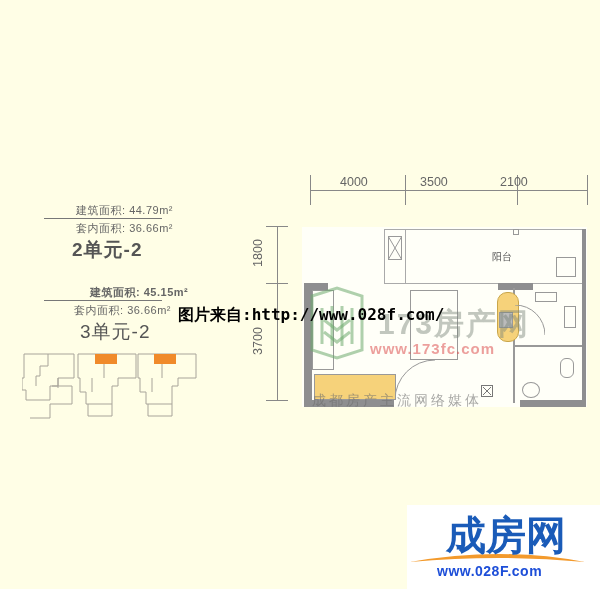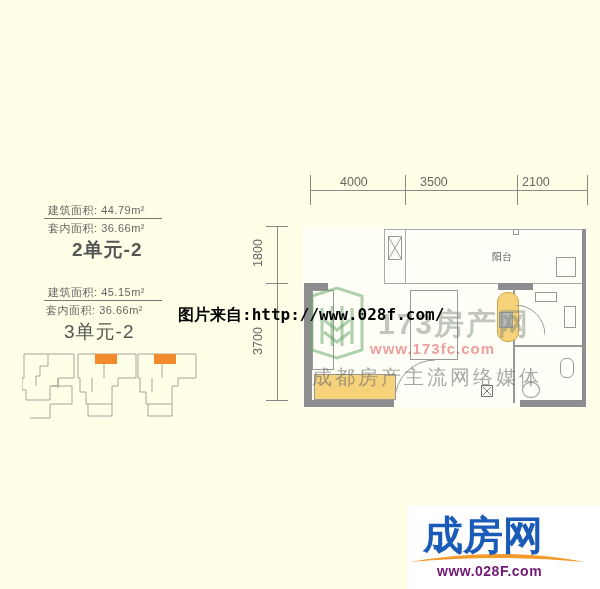--- a/index.html
+++ b/index.html
@@ -1,55 +1,55 @@
 <!DOCTYPE html>
 <html><head>
 <meta charset="utf-8">
 <style>
   html, body { margin:0; padding:0; }
   body { width:600px; height:589px; background:#FFFEE6; position:relative; overflow:hidden; font-family:"Liberation Sans", sans-serif; }
   .abs { position:absolute; }
-  .info { color:#666; font-size:11px; letter-spacing:0.5px; }
+  .info { color:#666; font-size:11px; letter-spacing:0.5px;margin-left:28px; }
   .unit-title { color:#555; font-size:19px; letter-spacing:1px; }
   .rule { position:absolute; height:1px; background:#777; }
   .dim { position:absolute; color:#666; font-size:12.5px; }
   .vline { position:absolute; width:1px; background:#888; }
   .hline { position:absolute; height:1px; background:#888; }
   .wall { position:absolute; background:#8E8E90; }
   .plan-bg { position:absolute; background:#FFFFF8; }
   .thin { position:absolute; border:1px solid #999; box-sizing:border-box; }
   .watermark-url { position:absolute; font-family:"DejaVu Sans Mono", monospace; font-weight:bold; font-size:16px; color:#000; letter-spacing:0px; white-space:nowrap; }
   .wm-173 { position:absolute; font-size:30px; font-weight:bold; color:rgba(120,130,120,0.45); letter-spacing:2px; white-space:nowrap; }
   .wm-site { position:absolute; font-size:15px; font-weight:bold; color:rgba(220,80,80,0.55); letter-spacing:1px; white-space:nowrap;text-align:center; }
-  .wm-media { position:absolute; font-size:20px; color:rgba(110,110,110,0.6); letter-spacing:3px; white-space:nowrap; }
+  .wm-media { position:absolute; font-size:14px; color:rgba(110,110,110,0.6); letter-spacing:3px; white-space:nowrap;margin-top:28px; }
   .logo-bg { position:absolute; background:#FFFFFF; }
   .logo-main { position:absolute; font-size:40px; font-weight:bold; color:#1A5BB8; letter-spacing:0px; white-space:nowrap; font-family:"DejaVu Sans", sans-serif; }
-  .logo-url { position:absolute; font-size:14px; font-weight:bold; color:#701a75; white-space:nowrap; letter-spacing:0.5px; }
+  .logo-url { position:absolute; font-size:14px; font-weight:bold; color:#1d4ed8; white-space:nowrap; letter-spacing:0.5px; }
   .balcony-label { position:absolute; font-size:10px; color:#555; }
 </style>
 </head>
 <body>
 
 <div class="abs info" style="left:48px; top:203px;">
   <span>建筑面积</span>: <span>44.79m²</span>
 </div>
 <div class="rule" style="left:44px; top:218px; width:118px;"></div>
 <div class="abs info" style="left:48px; top:221px;">
   <span>套内面积</span>: <span>36.66m²</span>
 </div>
 <div class="abs unit-title" style="left:72px; top:237px;font-weight:bold;">2单元-2</div>
 
-<div class="abs info" style="left:48px; top:285px;">
+<div class="abs info" style="left:62px; top:285px;font-weight:bold;">
   <span>建筑面积</span>: <span>45.15m²</span>
 </div>
 <div class="rule" style="left:44px; top:300px; width:118px;"></div>
 <div class="abs info" style="left:46px; top:303px;">
   <span>套内面积</span>: <span>36.66m²</span>
 </div>
-<div class="abs unit-title" style="left:64px; top:319px;">3单元-2</div>
+<div class="abs unit-title" style="left:80px; top:319px;">3单元-2</div>
 
 <svg class="abs" style="left:22px; top:348px;" width="180" height="72" viewBox="0 0 180 72">
   <g fill="none" stroke="#A8A49A" stroke-width="1">
 
     <path d="M2,6 H52 V30 H36 V38 H28 V52 H4 V42 H0 V30 H2 Z"></path>
     <path d="M26,6 V18 H18 V28 H14 V38"></path>
     <path d="M30,38 H50 V56 H28 V70 H8"></path>
     <path d="M36,30 V40"></path>
 
     <path d="M56,6 H114 V30 H96 V38 H90 V56 H64 V44 H58 V30 H56 Z"></path>
@@ -62,21 +62,21 @@
   <rect x="132" y="6" width="22" height="10" fill="#F08A2A"></rect>
 </svg>
 
 <div class="hline" style="left:310px; top:190px; width:277px;"></div>
 <div class="vline" style="left:310px; top:175px; height:30px;"></div>
 <div class="vline" style="left:405px; top:175px; height:30px;"></div>
 <div class="vline" style="left:517px; top:175px; height:30px;"></div>
 <div class="vline" style="left:587px; top:175px; height:30px;"></div>
 <div class="dim" style="left:340px; top:175px;">4000</div>
 <div class="dim" style="left:420px; top:175px;">3500</div>
-<div class="dim" style="left:522px; top:175px;text-align:right;">2100</div>
+<div class="dim" style="left:500px; top:175px;text-align:right;">2100</div>
 
 <div class="vline" style="left:277px; top:226px; height:175px;"></div>
 <div class="hline" style="left:266px; top:226px; width:22px;"></div>
 <div class="hline" style="left:266px; top:283px; width:22px;"></div>
 <div class="hline" style="left:266px; top:400px; width:22px;"></div>
 <div class="dim" style="left:244px; top:246px; transform:rotate(-90deg); transform-origin:center;">1800</div>
 <div class="dim" style="left:244px; top:334px; transform:rotate(-90deg); transform-origin:center;">3700</div>
 
 <div class="plan-bg" style="left:302px; top:227px; width:285px; height:180px;"></div>
 
@@ -129,14 +129,14 @@
 
 <div class="wm-173" style="left:378px; top:304px;">173房产网</div>
 <div class="wm-site" style="left:370px; top:340px;">www.173fc.com</div>
 <div class="wm-media" style="left:312px; top:364px;">成都房产主流网络媒体</div>
 <div class="watermark-url" style="left:178px; top:305px;">图片来自:http://www.028f.com/</div>
 
 <div class="logo-bg" style="left:407px; top:505px; width:193px; height:84px;"></div>
 <svg class="abs" style="left:410px; top:550px;" width="175" height="14" viewBox="0 0 175 14">
   <path d="M0,12 Q90,-4 175,12 Q90,4 0,12 Z" fill="#F39A2C"></path>
 </svg>
-<div class="logo-main" style="left:423px; top:508px;">成房网</div>
+<div class="logo-main" style="left:446px; top:508px;">成房网</div>
 <div class="logo-url" style="left:437px; top:563px;">www.028F.com</div>
 
 </body></html>

